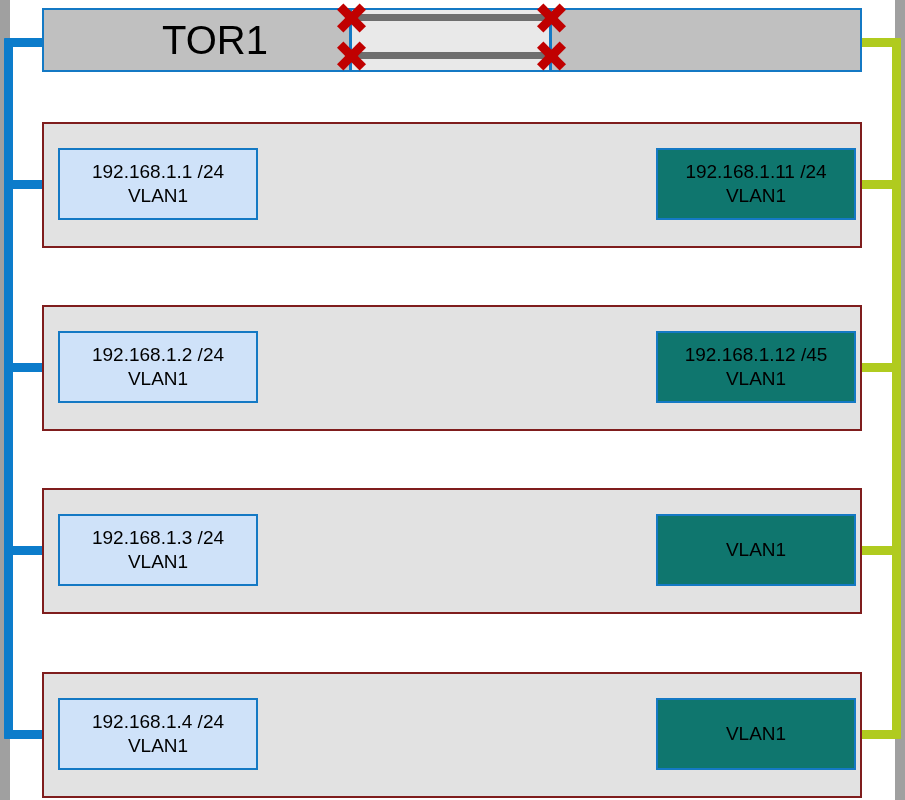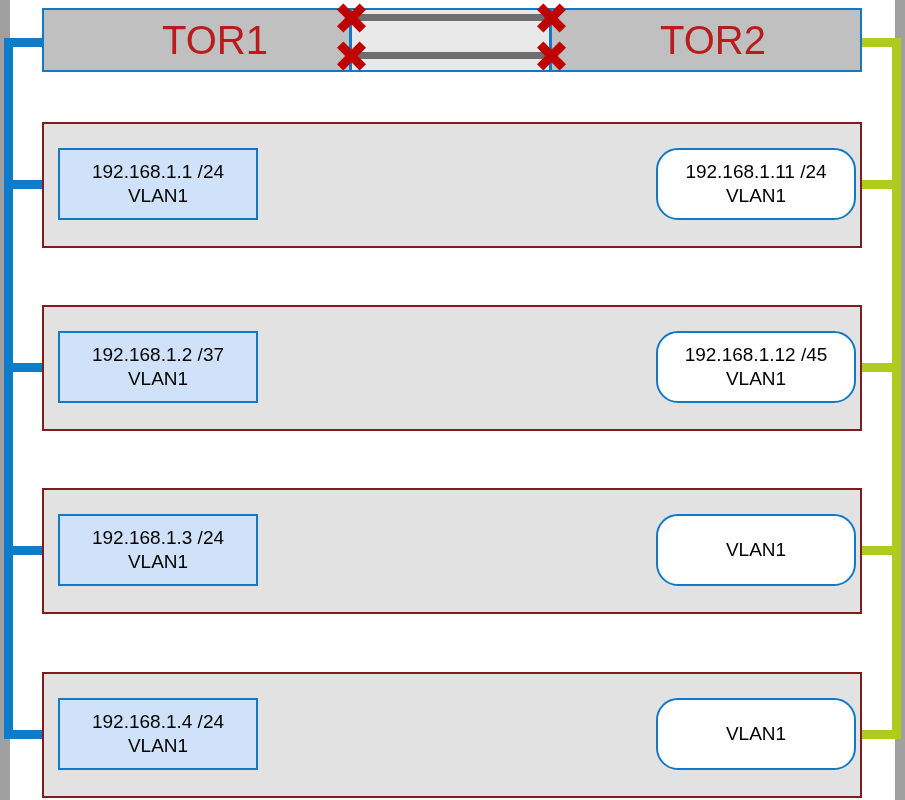--- a/index.html
+++ b/index.html
@@ -53,21 +53,21 @@
     height: 64px;
     background: #c0c0c0;
     border: 2px solid #1479c4;
     box-sizing: border-box;
   }
   .tor-label {
     position: absolute;
     top: 50%;
     transform: translateY(-50%);
     font-size: 40px;
-    color: #b91c1c;
+    color: #000000;
     letter-spacing: 0px;
     white-space: nowrap;
     font-stretch: condensed;
   }
   .tor-label.tor-left  { left: 118px; }
   .tor-label.tor-right { left: 616px; }
 
   
   .link-box {
     position: absolute;
@@ -143,22 +143,21 @@
     font-size: 19px;
     color: #000000;
     white-space: nowrap;
   }
   .nic.nic-left {
     left: 14px;
     background: #cfe2f9;
   }
   .nic.nic-right {
     left: 612px;
-    background: #ffffff;
-    border-radius: 22px;
+    background: #0f766e;
   }
 </style>
 </head>
 <body>
 
 <div id="canvas">
 
   <div class="edge-strip left"></div>
   <div class="edge-strip right"></div>
 
@@ -171,21 +170,20 @@
 
   <div class="trunk right-trunk" style="left:892px; top:38px; height:701px;"></div>
   <div class="stub right-stub" style="left:858px; top:38px;  width:43px;"></div>
   <div class="stub right-stub" style="left:858px; top:180px; width:43px;"></div>
   <div class="stub right-stub" style="left:858px; top:363px; width:43px;"></div>
   <div class="stub right-stub" style="left:858px; top:546px; width:43px;"></div>
   <div class="stub right-stub" style="left:858px; top:730px; width:43px;"></div>
 
   <div class="tor-bar">
     <span class="tor-label tor-left">TOR1</span>
-    <span class="tor-label tor-right">TOR2</span>
   </div>
 
   <div class="link-box"></div>
   <div class="link-port port-left"></div>
   <div class="link-port port-right"></div>
 
   <div class="link-line link-top"></div>
   <div class="link-line link-bottom"></div>
 
   <div class="xmark" style="left:336px; top:3px;"></div>
@@ -199,21 +197,21 @@
       <span>VLAN1</span>
     </div>
     <div class="nic nic-right">
       <span>192.168.1.11 /24</span>
       <span>VLAN1</span>
     </div>
   </div>
 
   <div class="server-row" style="top:305px;">
     <div class="nic nic-left">
-      <span>192.168.1.2 /37</span>
+      <span>192.168.1.2 /24</span>
       <span>VLAN1</span>
     </div>
     <div class="nic nic-right">
       <span>192.168.1.12 /45</span>
       <span>VLAN1</span>
     </div>
   </div>
 
   <div class="server-row" style="top:488px;">
     <div class="nic nic-left">

